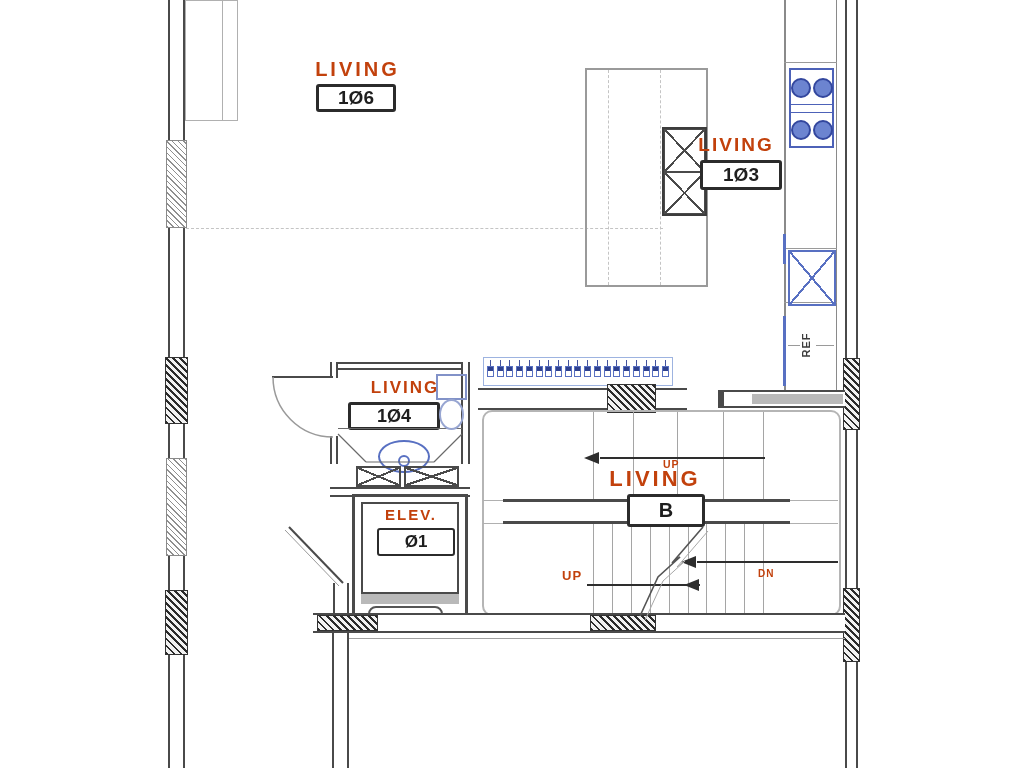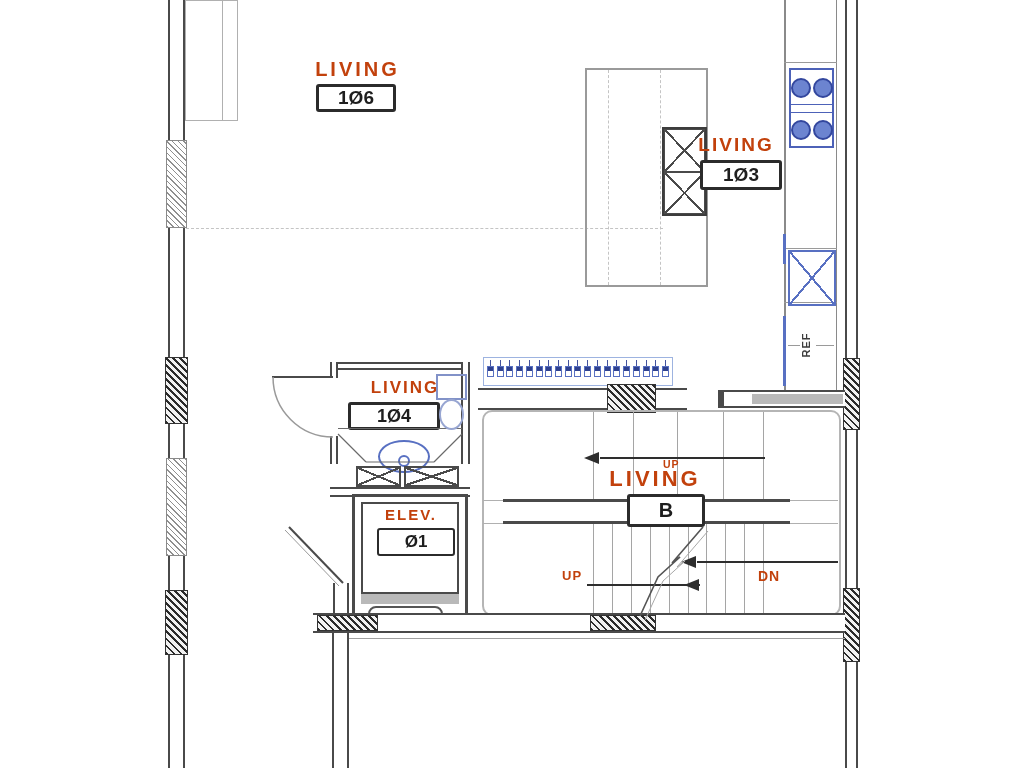--- a/index.html
+++ b/index.html
@@ -168,21 +168,21 @@
   <div class="abs" style="left:600px;top:457px;width:165px;height:1.5px;background:#2e2e2e;"></div>
   <div class="abs arrow-l" style="left:584px;top:452px;"></div>
 
   <div class="abs" style="left:697px;top:561px;width:141px;height:1.5px;background:#2e2e2e;"></div>
   <div class="abs arrow-l" style="left:681px;top:556px;"></div>
 
   <div class="abs" style="left:587px;top:584px;width:113px;height:1.5px;background:#2e2e2e;"></div>
   <div class="abs arrow-l" style="left:684px;top:579px;"></div>
 
   <div class="abs lbl" style="left:562px;top:568px;width:32px;font-size:13px;letter-spacing:1px;">UP</div>
-  <div class="abs lbl" style="left:758px;top:568px;width:32px;font-size:14px;letter-spacing:1px;">DN</div>
+  <div class="abs lbl" style="left:758px;top:568px;width:32px;font-size:10px;letter-spacing:1px;">DN</div>
 
   <div class="abs" style="left:352px;top:494px;width:116px;height:136px;border:3px solid #4a4a4a;box-sizing:border-box;"></div>
   <div class="abs" style="left:361px;top:502px;width:98px;height:92px;border:2px solid #4a4a4a;box-sizing:border-box;background:#fff;"></div>
   <div class="abs lbl" style="left:370px;top:506px;width:82px;font-size:15px;letter-spacing:2px;text-align:center;">ELEV.</div>
   <div class="abs numbox" style="left:377px;top:528px;width:78px;height:28px;font-size:17px;border-width:2.5px;">Ø1</div>
   <div class="abs gray-fill" style="left:361px;top:594px;width:98px;height:10px;"></div>
   <div class="abs" style="left:368px;top:606px;width:75px;height:18px;border:2px solid #555;border-radius:8px;box-sizing:border-box;background:#fff;"></div>
   <div class="abs wall-v" style="left:333px;top:583px;width:16px;height:50px;"></div>
 
   <div class="abs wall-band" style="left:313px;top:613px;width:532px;height:20px;"></div>

